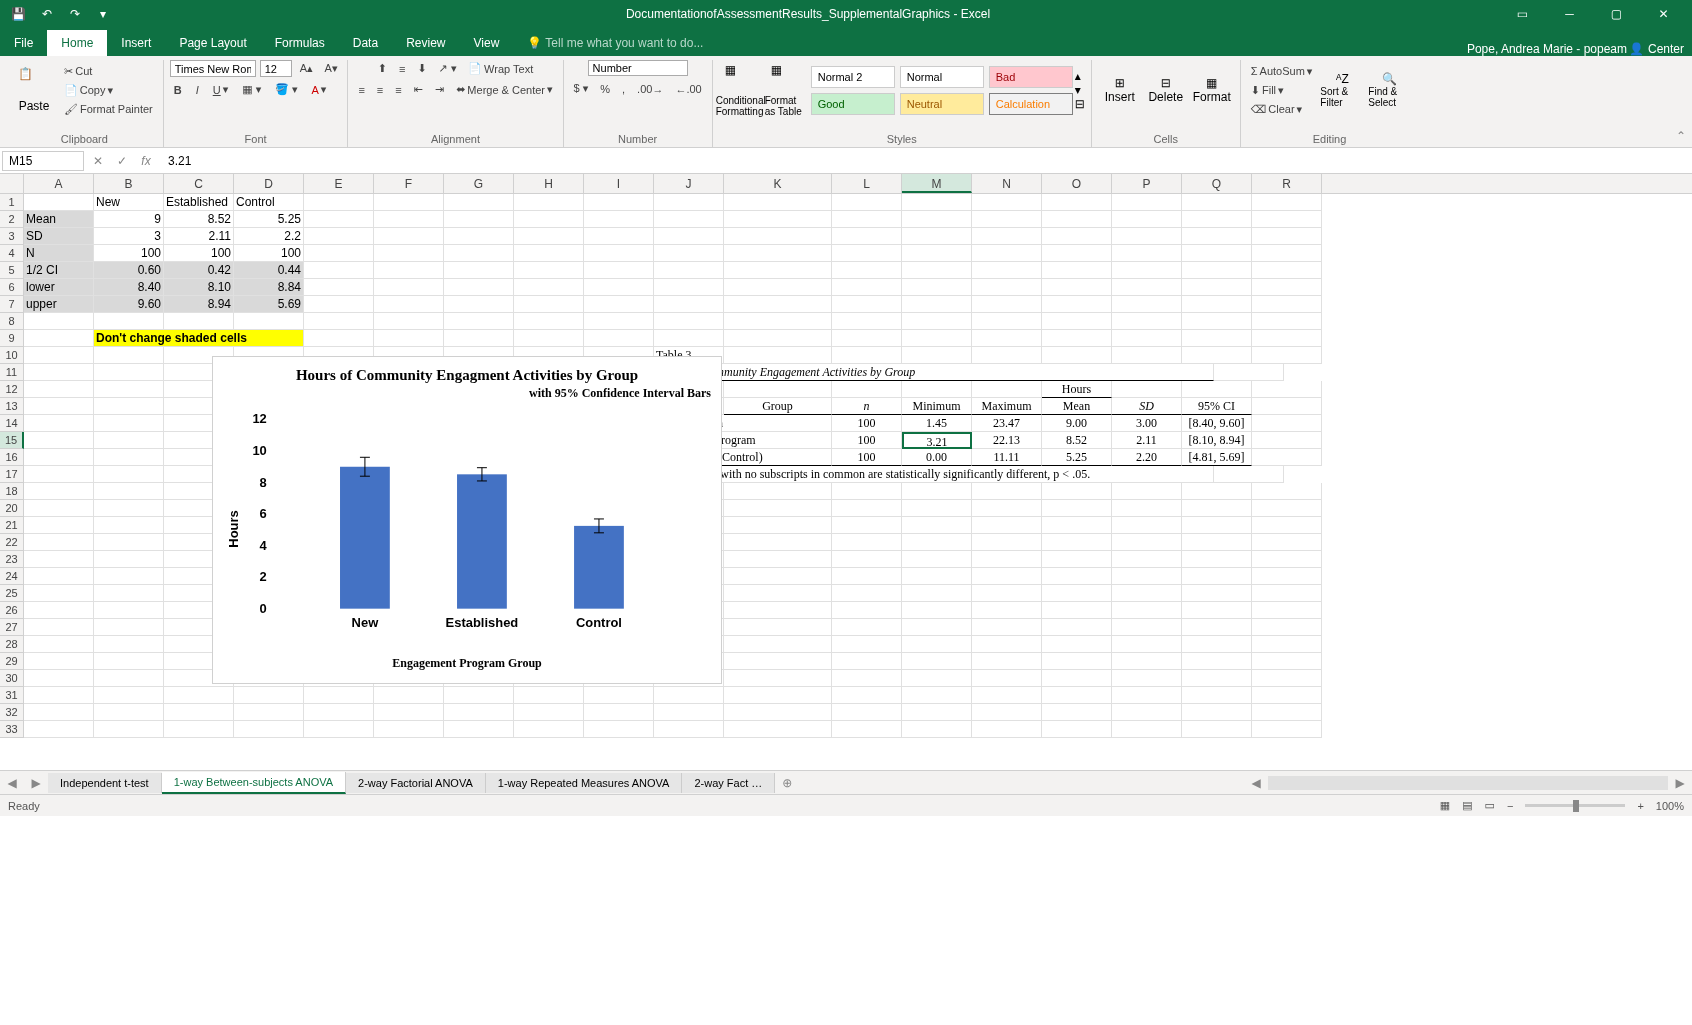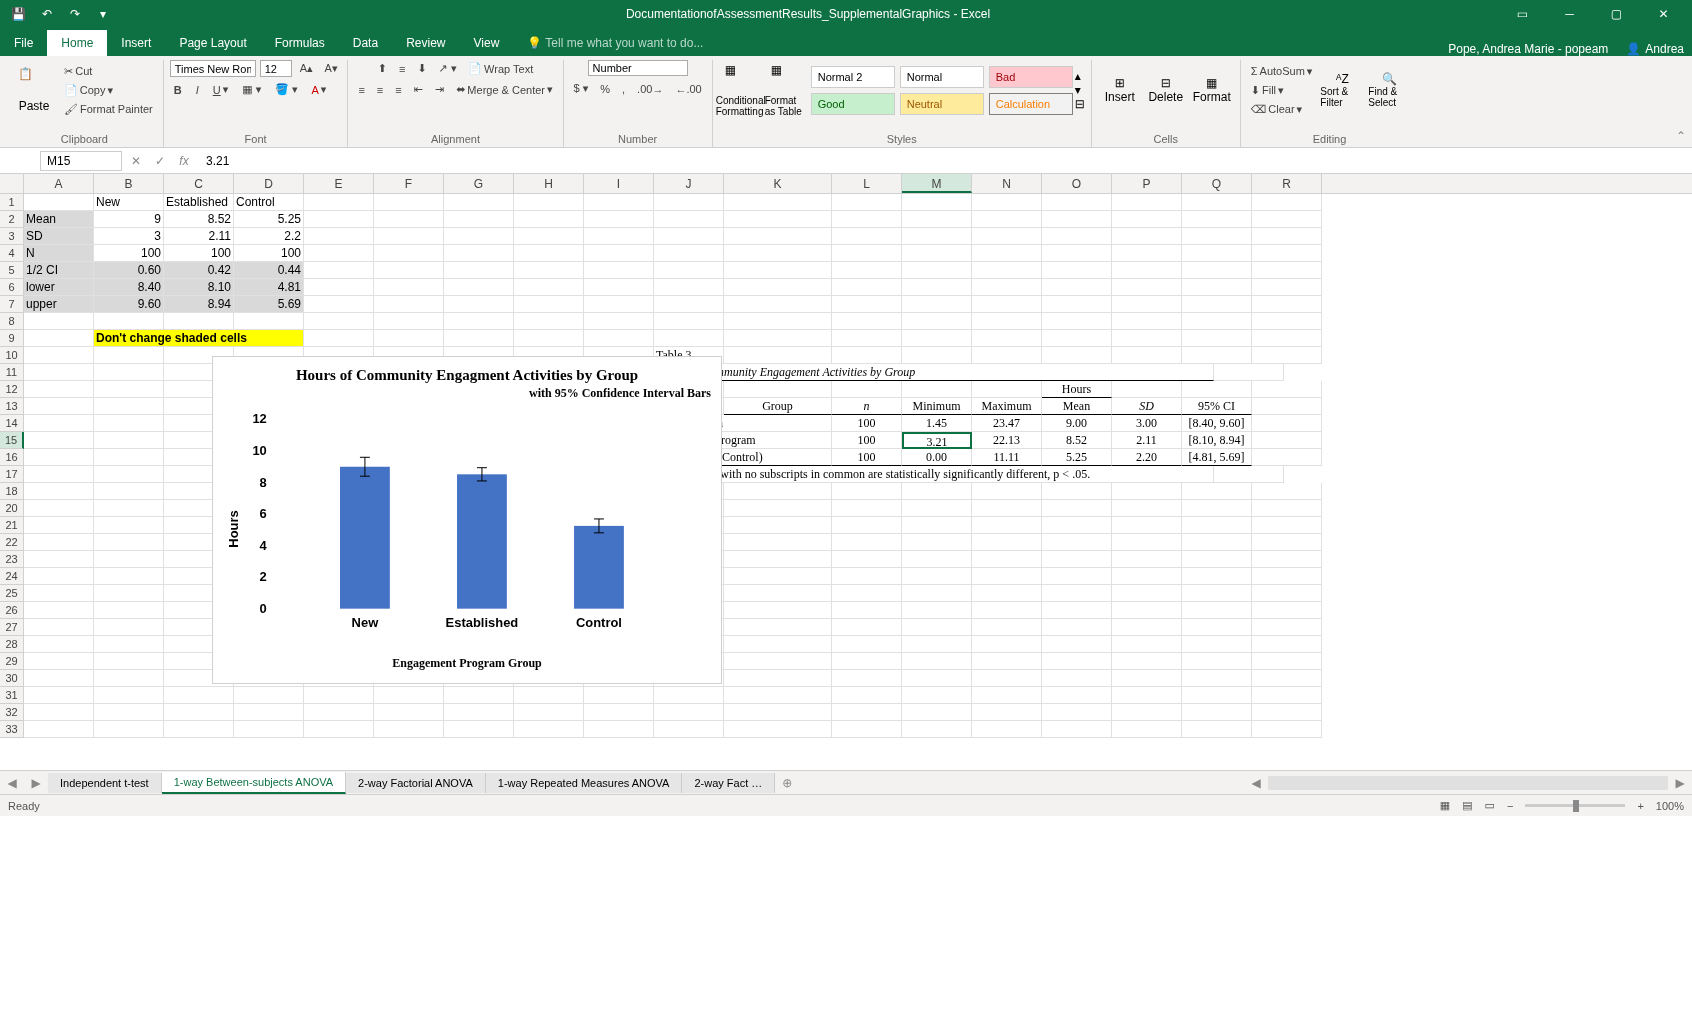--- a/index.html
+++ b/index.html
@@ -9,42 +9,42 @@
     .title-left { display: flex; gap: 2px; }
     .title-btn { width: 26px; height: 24px; display: flex; align-items: center; justify-content: center; cursor: pointer; color: #fff; }
     .title-center { flex: 1; text-align: center; font-size: 12px; }
     .title-right { display: flex; gap: 2px; }
     .title-right .title-btn { width: 45px; }
     
     .ribbon-tabs { background: #0e7143; display: flex; height: 28px; align-items: end; }
     .ribbon-tab { padding: 6px 14px; color: #fff; cursor: pointer; font-size: 12px; }
     .ribbon-tab.active { background: #fff; color: #0e7143; }
     .tell-me { color: #b8d8ca; padding: 6px 14px; }
-    .ribbon-right { margin-left: auto; display: flex; align-items: center; color: #fff; padding-right: 8px; gap: 18px; }
+    .ribbon-right { margin-left: auto; display: flex; align-items: center; color: #fff; padding-right: 8px; gap: 2px; }
     .share-btn { display: flex; align-items: center; gap: 4px; }
     
     .ribbon-content { background: #f3f2f1; border-bottom: 1px solid #d0d0d0; height: 92px; display: flex; padding: 4px 6px 0; position: relative; }
     .ribbon-group { display: flex; flex-direction: column; border-right: 1px solid #d0d0d0; padding: 0 6px; position: relative; }
     .group-row { display: flex; align-items: center; gap: 4px; flex: 1; }
     .group-label { text-align: center; font-size: 11px; color: #666; padding: 2px 0; position: relative; margin-top: 11px; }
     .ribbon-btn { padding: 2px 4px; cursor: pointer; font-size: 11px; color: #444; display: flex; align-items: center; gap: 2px; }
     .big-btn { display: flex; flex-direction: column; align-items: center; width: 44px; }
     .big-btn-icon { width: 32px; height: 32px; }
     .font-sel { background: #fff; border: 1px solid #ababab; padding: 1px 4px; font-size: 11px; }
     .font-name { width: 86px; }
     .font-size { width: 32px; }
     .style-cell { width: 84px; padding: 4px 6px; font-size: 11px; border: 1px solid #ccc; }
     .style-normal2 { background: #fff; }
     .style-normal { background: #fff; }
     .style-bad { background: #ffc7ce; color: #9c0006; }
     .style-good { background: #c6efce; color: #006100; }
     .style-neutral { background: #ffeb9c; color: #9c5700; }
     .style-calc { background: #f2f2f2; color: #fa7d00; border: 1px solid #7f7f7f; }
     
-    .formula-bar { height: 26px; display: flex; align-items: center; border-bottom: 1px solid #d0d0d0; background: #fff; padding-left: 38px; }
+    .formula-bar { height: 26px; display: flex; align-items: center; border-bottom: 1px solid #d0d0d0; background: #fff; }
     .name-box { width: 82px; border: 1px solid #ccc; padding: 2px 6px; margin: 2px; font-size: 12px; }
     .fb-btn { width: 24px; text-align: center; color: #888; }
     .fx-val { padding-left: 10px; font-size: 12px; }
     
     .spreadsheet { position: relative; height: 596px; background: #fff; overflow: hidden; }
     .col-headers { display: flex; height: 20px; background: #f3f2f1; border-bottom: 1px solid #d0d0d0; }
     .corner { width: 24px; border-right: 1px solid #d0d0d0; background: #f3f2f1; }
     .col-h { width: 70px; text-align: center; font-size: 12px; color: #444; border-right: 1px solid #d0d0d0; line-height: 20px; }
     .col-h.wide { width: 108px; }
     .col-h.active { background: #d4e8dd; border-bottom: 2px solid #0e7143; }
@@ -103,21 +103,21 @@
   <div class="ribbon-tab active">Home</div>
   <div class="ribbon-tab">Insert</div>
   <div class="ribbon-tab">Page Layout</div>
   <div class="ribbon-tab">Formulas</div>
   <div class="ribbon-tab">Data</div>
   <div class="ribbon-tab">Review</div>
   <div class="ribbon-tab">View</div>
   <div class="tell-me">💡 <span>Tell me what you want to do...</span></div>
   <div class="ribbon-right">
     <span>Pope, Andrea Marie - popeam</span>
-    <div class="share-btn">👤 <span>Andrea</span></div>
+    <div class="share-btn">👤 <span>Center</span></div>
   </div>
 </div>
 
 <div class="ribbon-content">
   <div class="ribbon-group">
     <div class="group-row">
       <div class="big-btn">
         <div class="big-btn-icon">📋</div>
         <span>Paste</span>
       </div>
@@ -390,21 +390,21 @@
         <div class="cell"></div>
         <div class="cell"></div>
         <div class="cell"></div>
         <div class="cell"></div>
       </div>
       <div class="row">
         <div class="row-h">6</div>
         <div class="cell shaded">lower</div>
         <div class="cell shaded r">8.40</div>
         <div class="cell shaded r">8.10</div>
-        <div class="cell shaded r">4.81</div>
+        <div class="cell shaded r">8.84</div>
         <div class="cell"></div>
         <div class="cell"></div>
         <div class="cell"></div>
         <div class="cell"></div>
         <div class="cell"></div>
         <div class="cell"></div>
         <div class="cell wide"></div>
         <div class="cell"></div>
         <div class="cell"></div>
         <div class="cell"></div>

